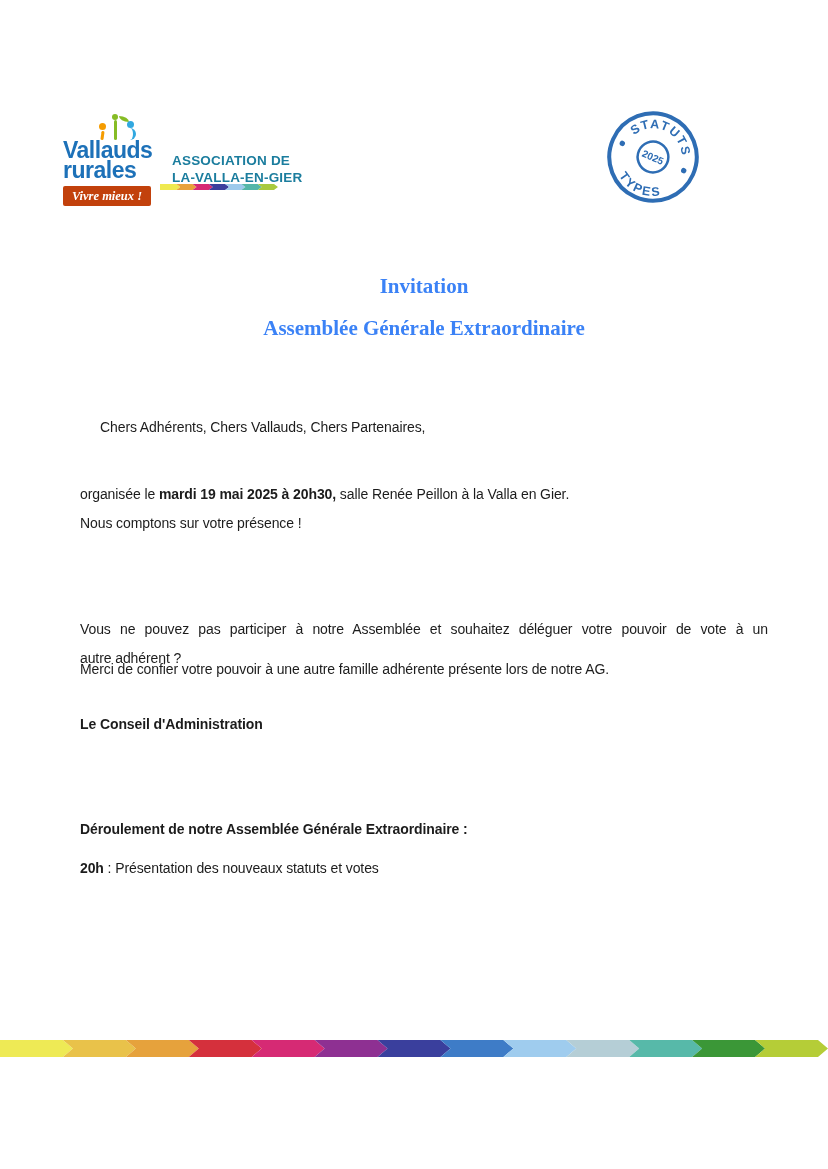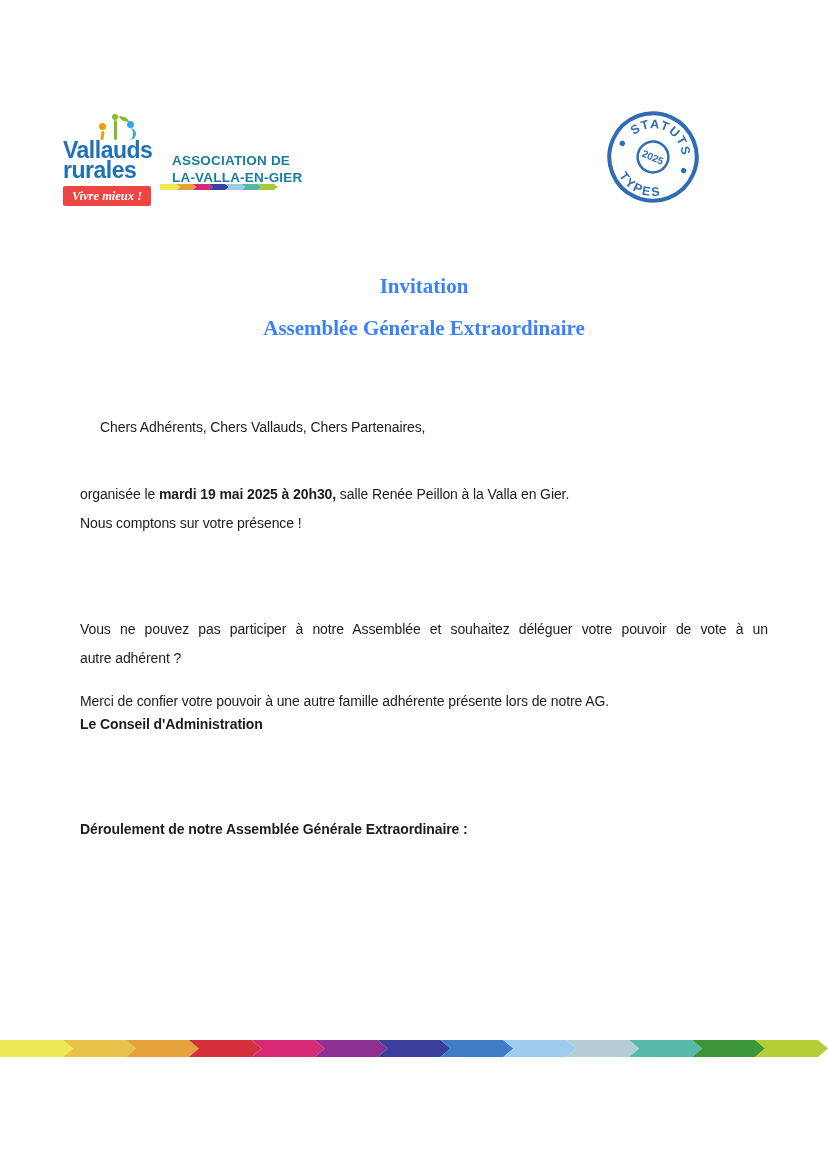--- a/index.html
+++ b/index.html
@@ -15,21 +15,21 @@
   .fig-orange-head { left:36px; top:9px;  width:7px;  height:7px;  border-radius:50%; background:#f59c00; }
   .fig-orange-body { left:38px; top:17px; width:3px;  height:9px;  border-radius:2px; background:#f59c00; transform:rotate(8deg); }
   .fig-green-head  { left:49px; top:0;    width:6px;  height:6px;  border-radius:50%; background:#86bc25; }
   .fig-green-stem  { left:51px; top:6px;  width:3px;  height:20px; border-radius:2px; background:#86bc25; }
   .fig-green-leaf  { left:56px; top:2px;  width:10px; height:6px;  background:#86bc25; border-radius:0 100% 0 100%; }
   .fig-blue-head   { left:64px; top:7px;  width:7px;  height:7px;  border-radius:50%; background:#31a8e0; }
   .fig-blue-body   { left:61px; top:14px; width:9px;  height:12px; border-right:3px solid #31a8e0; border-radius:0 9px 9px 0; }
   .logo-word { font-weight:bold; color:#1d71b8; font-size:23px; line-height:20px; letter-spacing:-0.5px; }
   .logo-word.l2 { text-align:left; }
   .logo-band {
-    margin-top:6px; width:88px; height:20px; background:#ef4444; border-radius:2px;
+    margin-top:6px; width:88px; height:20px; background:#c2410c; border-radius:2px;
     color:#fff; font-family:"Liberation Serif", serif; font-style:italic; font-weight:bold;
     font-size:12.5px; line-height:20px; text-align:center;
   }
 
   
   .assoc-block { position:absolute; left:160px; top:152px;margin-left:12px; }
   .assoc-line { color:#1b7d9e; font-weight:bold; font-size:13.5px; line-height:17px; letter-spacing:0.2px; }
   .mini-bar { position:absolute; left:160px; top:184px; width:118px; height:6px; display:flex; --t:4px; }
 
   
@@ -56,21 +56,21 @@
   .t1 { top:274px; } .t2 { top:316px; }
 
   
   .para {
     position:absolute; left:80px; width:688px;
     font-size:14px; line-height:29px; letter-spacing:-0.1px; color:#1c1c1c;
   }
   .para b { font-weight:bold; }
   .jline { text-align:justify; text-align-last:justify; }
   .p1 { top:399px;margin-left:20px; } .p2a { top:437px; } .p2b { top:466px; } .p3 { top:495px; }
-  .p4a { top:601px; } .p4b { top:630px; } .p5 { top:673px; } .p6 { top:696px; }
+  .p4a { top:601px; } .p4b { top:630px; } .p5 { top:641px; } .p6 { top:696px; }
   .p7 { top:801px; } .p8 { top:840px; }
 </style>
 </head>
 <body>
 
 <div id="page">
 
   <div class="logo-block">
     <div class="logo-figures">
       <span class="fig fig-orange-head"></span>
@@ -124,20 +124,21 @@
   <div class="doc-title t2">Assemblée Générale Extraordinaire</div>
 
   <p class="para p1"><span>Chers Adhérents, Chers Vallauds, Chers Partenaires,</span></p>
   <p class="para p2b"><span>organisée le </span><b>mardi 19 mai 2025 à 20h30,</b><span> salle Renée Peillon à la Valla en Gier.</span></p>
   <p class="para p3"><span>Nous comptons sur votre présence !</span></p>
   <p class="para p4a jline"><span>Vous ne pouvez pas participer à notre Assemblée et souhaitez déléguer votre pouvoir de vote à un</span></p>
   <p class="para p4b"><span>autre adhérent ?</span></p>
   <p class="para p5"><span>Merci de confier votre pouvoir à une autre famille adhérente présente lors de notre AG.</span></p>
   <p class="para p6"><b>Le Conseil d'Administration</b></p>
   <p class="para p7"><b>Déroulement de notre Assemblée Générale Extraordinaire :</b></p>
+  <p class="para p8"><b>20h</b><span> : Présentation des nouveaux statuts et votes</span></p>
 
   <div class="footer-bar">
       <div class="chev first" style="background: rgb(238, 234, 85);"></div>
       <div class="chev" style="background: rgb(233, 194, 74);"></div>
       <div class="chev" style="background: rgb(230, 162, 60);"></div>
       <div class="chev" style="background: rgb(213, 48, 60);"></div>
       <div class="chev" style="background: rgb(214, 42, 116);"></div>
       <div class="chev" style="background: rgb(142, 48, 146);"></div>
       <div class="chev" style="background: rgb(58, 63, 157);"></div>
       <div class="chev" style="background: rgb(62, 124, 199);"></div>

